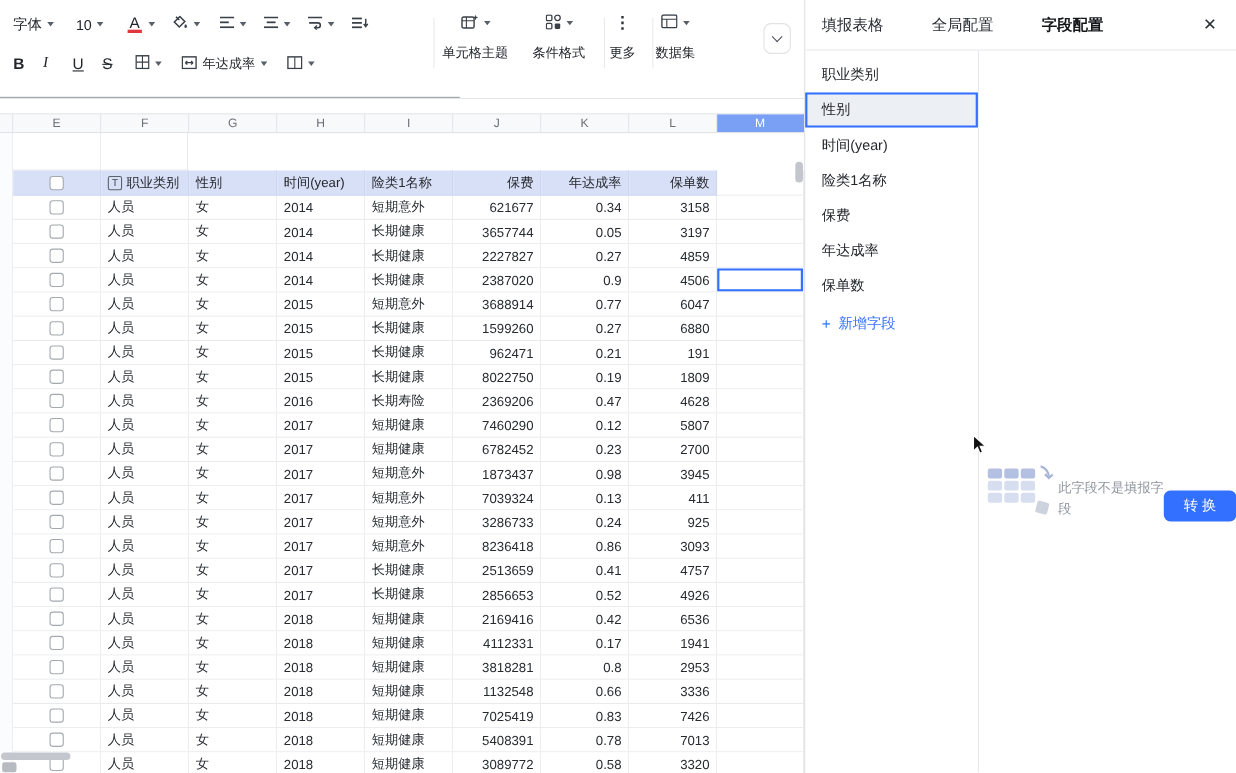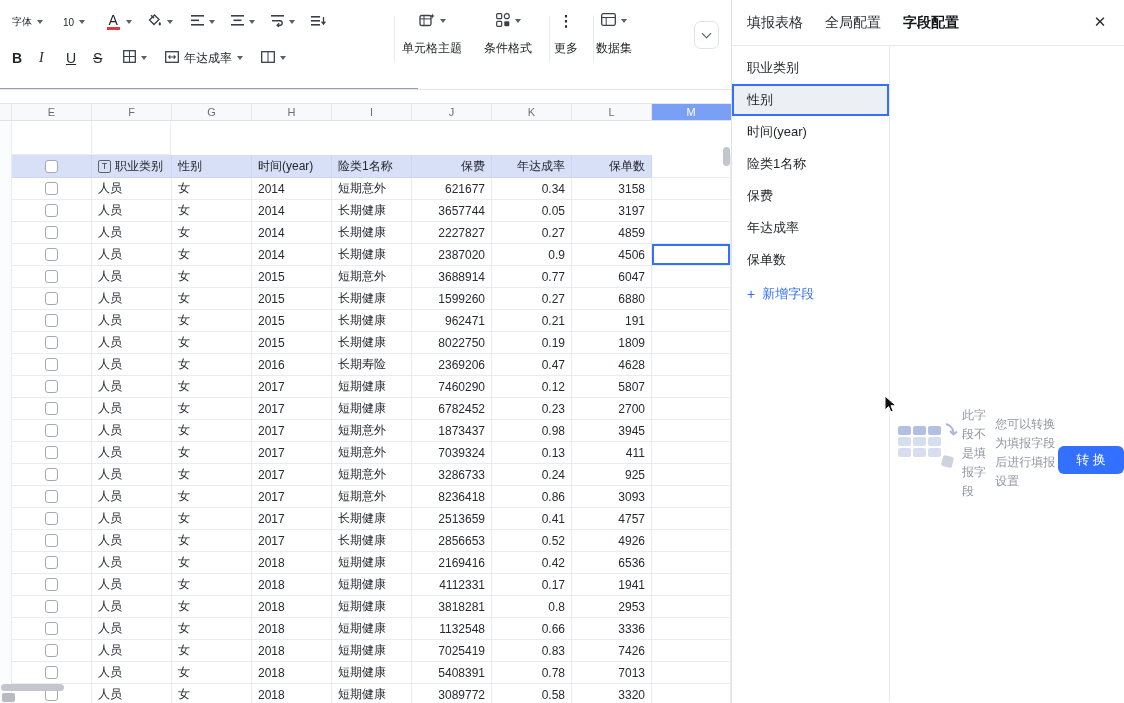--- a/index.html
+++ b/index.html
@@ -5,21 +5,21 @@
   *{box-sizing:border-box;margin:0;padding:0}
   html,body{width:1124px;height:703px;overflow:hidden}
   body{font-family:"Liberation Sans",sans-serif;background:#fff;position:relative;font-size:12px;color:#1f2329}
 
   
   .toolbar{position:absolute;top:0;left:0;width:731px;height:90px;background:#fff;border-bottom:1px solid #e3e5e8}
   .tbline{position:absolute;left:0;top:88px;width:418px;height:1px;background:#9aa0a7}
   .tb-row{position:absolute;display:flex;align-items:center}
   .tb-item{display:flex;align-items:center;cursor:default}
   .caret{display:inline-block;width:0;height:0;border-left:3.5px solid transparent;border-right:3.5px solid transparent;border-top:4px solid #585f68;margin-left:5px}
-  .tlabel{font-size:10px;color:#23262b}
+  .tlabel{font-size:13px;color:#23262b}
   .fmt-letter{font-size:14px;width:16px;text-align:center;color:#23262b}
   .b{font-weight:700}.i{font-style:italic;font-family:"Liberation Serif",serif}.u{text-decoration:underline}.s{text-decoration:line-through}
   .acolor{display:inline-flex;flex-direction:column;align-items:center;line-height:12px}
   .abar{display:block;width:13px;height:3px;background:#e0383e;margin-top:1px}
   .vsep{position:absolute;top:16px;width:1px;height:46px;background:#e8eaec}
   .tb-right{position:absolute;left:402px;top:12px;display:flex;align-items:flex-start}
   .tb-col{display:flex;flex-direction:column;align-items:center;margin-right:22px}
   .iconrow{height:18px;display:flex;align-items:center}
   .tb-col .lbl{margin-top:10px;font-size:12px;color:#23262b;white-space:nowrap}
   .dots{font-size:15px;color:#2b2f36;font-weight:700;line-height:14px}
@@ -45,21 +45,21 @@
   .titlecell{width:560px;background:#7da1f3;border-right:1px solid #7da1f3;border-bottom:1px solid #6f96ee;color:#fff;font-size:21px;font-weight:700;display:flex;align-items:center;justify-content:center;letter-spacing:22px;padding-left:22px;white-space:nowrap}
   .checkbox{width:13px;height:13px;border:1px solid #a4a9b0;border-radius:3px;background:#fff;display:inline-block}
   .ticon{width:13px;height:13px;border:1px solid #5a626d;border-radius:2px;font-size:9px;line-height:11px;text-align:center;margin-right:4px;color:#3c434c;display:inline-block;flex:none}
   .sel{box-shadow:inset 0 0 0 2px #3370ff}
   .vthumb{position:absolute;left:723px;top:147px;width:7px;height:19px;background:#c3c7cd;border-radius:4px}
   .hthumb{position:absolute;left:1px;top:684px;width:63px;height:7px;background:#c3c7cd;border-radius:4px}
   .corner{position:absolute;left:2px;top:693px;width:13px;height:9px;background:#b7bbc1;border-radius:2px}
 
   
   .panel{position:absolute;left:731px;top:0;width:393px;height:703px;background:#fff;border-left:1px solid #dfe2e6}
-  .tabs{height:46px;display:flex;align-items:center;gap:22px;padding-left:15px;border-bottom:1px solid #e7e9ec;position:relative}
+  .tabs{height:46px;display:flex;align-items:center;gap:44px;padding-left:15px;border-bottom:1px solid #e7e9ec;position:relative}
   .tab{font-size:14px;color:#2a2e34;cursor:default}
   .tab.active{font-weight:700;color:#14161a}
   .close{position:absolute;right:14px;top:13px;font-size:15px;color:#2a2e34;width:20px;text-align:center;cursor:default}
   .panel-body{display:flex;height:656px}
   .fieldlist{width:158px;border-right:1px solid #e7e9ec;padding-top:6px}
   .fitem{height:32px;line-height:32px;padding:0 15px;font-size:13px;color:#23262b;cursor:default;white-space:nowrap}
   .fitem.sel{background:#eceff4}
   .addfield{height:36px;display:flex;align-items:center;gap:7px;padding:0 15px;color:#3370ff;font-size:13px;cursor:default}
   .plus{font-size:14px}
   .config{flex:1;display:flex;flex-direction:row;align-items:center;padding-top:158px}
@@ -610,21 +610,20 @@
             <rect x="38" y="19" width="13" height="9" rx="2" fill="#d7def0"></rect>
           <rect x="8" y="30" width="13" height="9" rx="2" fill="#d7def0"></rect>
             <rect x="23" y="30" width="13" height="9" rx="2" fill="#d7def0"></rect>
             <rect x="38" y="30" width="13" height="9" rx="2" fill="#d7def0"></rect>
           <path d="M56 6 a10 10 0 0 1 7.5 9.5" stroke="#a9b6d6" stroke-width="2" fill="none"></path>
           <path d="M60 13 l3.5 3.5 l3.5 -3" stroke="#a9b6d6" stroke-width="2" fill="none"></path>
           <rect x="52" y="38" width="11" height="11" rx="2" transform="rotate(14 57.5 43.5)" fill="#cdd3de"></rect>
         </svg>
       </div>
       <div class="etext">此字段不是填报字段</div>
-      <div class="etext">您可以转换为填报字段后进行填报设置</div>
       <div class="convert">转 换</div>
     </div>
   </div>
 </div>
 
 <div class="cursor">
   <svg width="13" height="19" viewBox="0 0 13 19">
       <path d="M1 1 L1 15 L4.6 11.6 L6.8 17 L9.2 16 L7 10.7 L12 10.7 Z" fill="#111" stroke="#fff" stroke-width="1"></path>
     </svg>
 </div>

